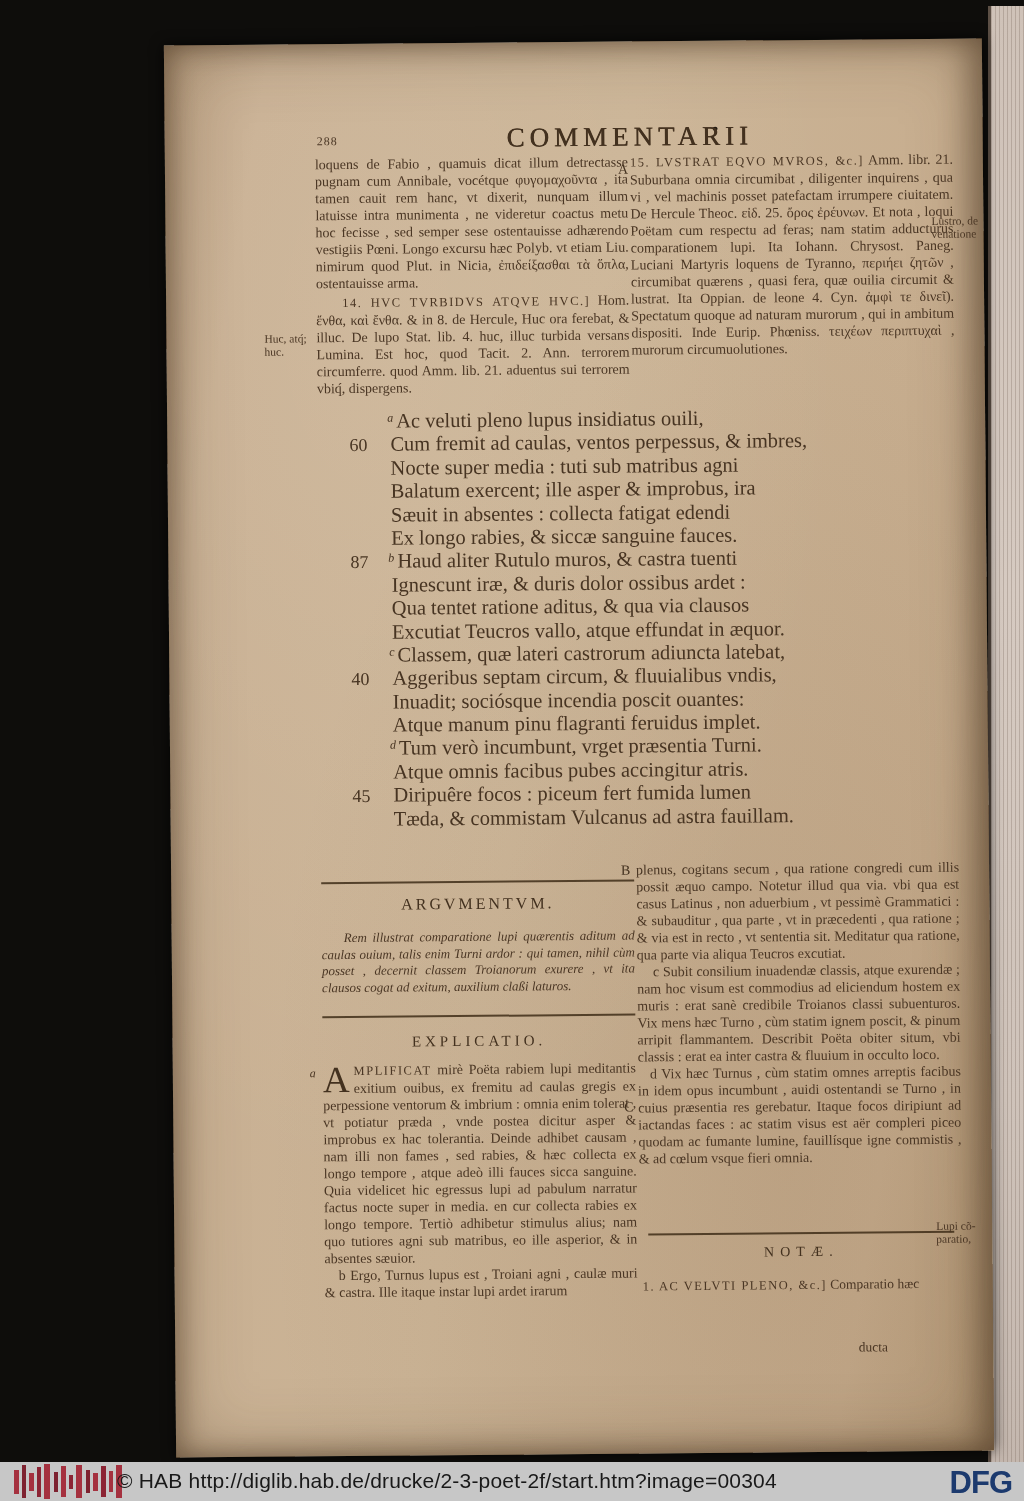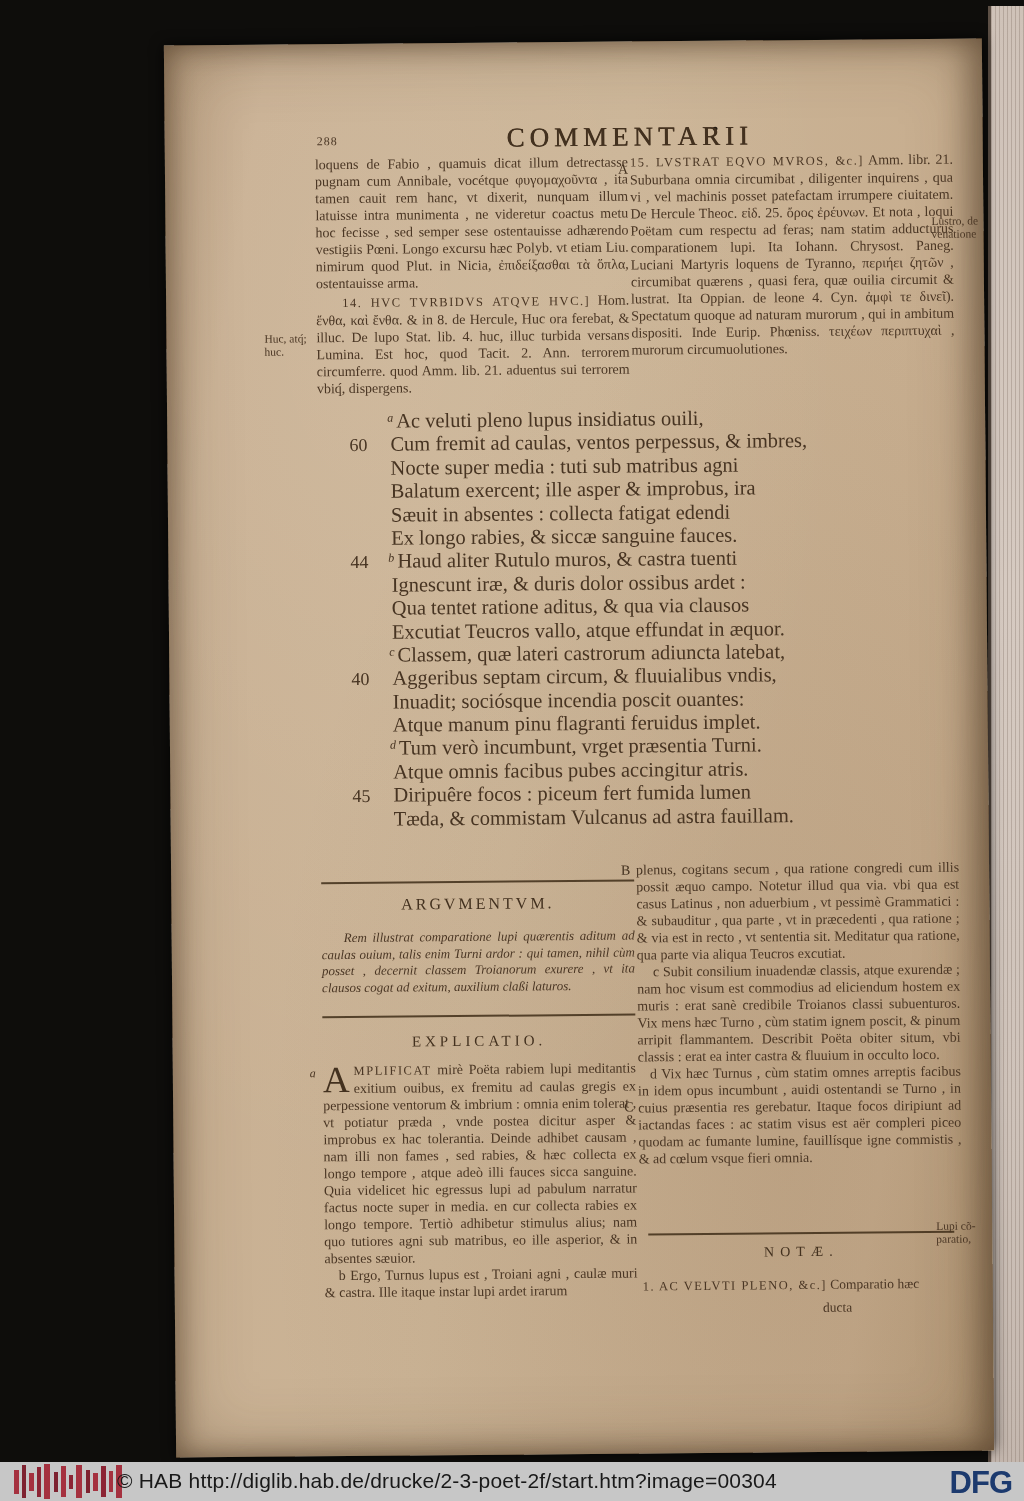--- a/index.html
+++ b/index.html
@@ -74,21 +74,21 @@
   .expl-body p{margin:0;}
   .expl-marker{position:absolute;left:-13px;top:3px;font-size:12px;font-style:italic;}
   .dropcap{float:left;font-size:37px;line-height:31px;padding:2px 4px 0 0;color:#43311f;}
   .expl-para-b{text-indent:14px;margin-top:0;}
   
   .col-right-low{left:465px;top:820px;width:323px;}
   .col-right-low .p-c{text-indent:16px;}
   .col-right-low .p-d{text-indent:12px;}
   .notae-head{left:474px;top:1204px;width:306px;font-size:14px;letter-spacing:6px;}
   .notae-line{position:absolute;left:468px;top:1236px;width:295px;font-size:13.5px;line-height:17px;}
-  .notae-catch{position:absolute;left:648px;top:1260px;width:100px;font-size:13.5px;}
+  .notae-catch{position:absolute;left:648px;top:1300px;width:100px;text-align:center;font-size:13.5px;}
   
   .footer{position:absolute;left:0;top:1462px;width:1024px;height:39px;background:#c7c7c7;}
   .footer-copy{
     position:absolute;left:117px;top:7px;font-family:"Liberation Sans","DejaVu Sans",sans-serif;
     font-size:21px;color:#191919;letter-spacing:0.2px;
   }
   .barcode{position:absolute;left:14px;top:2px;}
   .dfg-logo{
     position:absolute;right:12px;top:3px;font-family:"Liberation Sans","DejaVu Sans",sans-serif;
     font-size:31px;font-weight:800;color:#1c3a6e;letter-spacing:-1px;
@@ -150,21 +150,21 @@
       <span class="poem-num"></span>
         <sup class="poem-marker"></sup>
         <span class="poem-text">Sæuit in absentes : collecta fatigat edendi</span>
     </div>
       <div class="poem-line">
       <span class="poem-num"></span>
         <sup class="poem-marker"></sup>
         <span class="poem-text">Ex longo rabies, &amp; siccæ sanguine fauces.</span>
     </div>
       <div class="poem-line">
-      <span class="poem-num">44</span>
+      <span class="poem-num">87</span>
         <sup class="poem-marker">b</sup>
         <span class="poem-text">Haud aliter Rutulo muros, &amp; castra tuenti</span>
     </div>
       <div class="poem-line">
       <span class="poem-num"></span>
         <sup class="poem-marker"></sup>
         <span class="poem-text">Ignescunt iræ, &amp; duris dolor ossibus ardet :</span>
     </div>
       <div class="poem-line">
       <span class="poem-num"></span>

